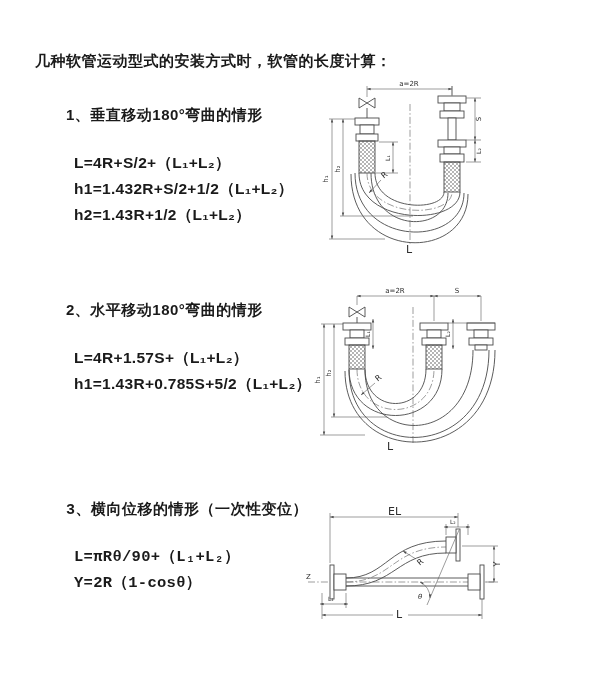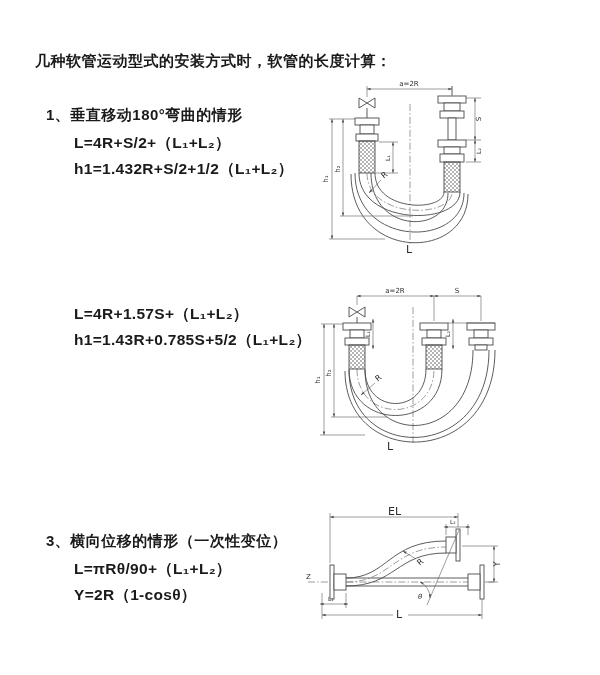--- a/index.html
+++ b/index.html
@@ -4,22 +4,22 @@
 <style>
   html,body{margin:0;padding:0;}
   body{
     width:600px;height:675px;position:relative;background:#ffffff;
     font-family:"Liberation Sans","DejaVu Sans",sans-serif;color:#1a1a1a;overflow:hidden;
   }
   .title{
     position:absolute;left:35px;top:24px;font-size:15px;font-weight:700;letter-spacing:.5px;margin-top:28px;
   }
   .section{position:absolute;}
-  .heading{font-size:15px;font-weight:700;letter-spacing:.5px;height:24px;}
-  .formulas{padding-left:28px;margin-top:0;}
+  .heading{font-size:15px;font-weight:700;letter-spacing:.5px;height:24px;margin-left:20px;}
+  .formulas{padding-left:28px;margin-top:20px;}
   .formula{font-size:15.5px;font-weight:700;height:26px;line-height:26px;letter-spacing:.3px;}
   .diagram{position:absolute;}
   
   svg{display:block;}
   .dl{stroke:#4a4a4a;stroke-width:0.9;fill:none;}
   .thin{stroke:#5a5a5a;stroke-width:0.6;fill:none;}
   .dd{stroke-dasharray:7 2.2 1.5 2.2;}
   .fit{fill:#ffffff;stroke:#4a4a4a;stroke-width:0.9;}
   .lbl{font-family:"DejaVu Sans",sans-serif;fill:#2e2e2e;font-size:7px;}
   .lbl-big{font-family:"DejaVu Sans",sans-serif;fill:#2e2e2e;font-size:11px;}
@@ -29,31 +29,33 @@
 </head>
 <body>
 
 <div class="title">几种软管运动型式的安装方式时，软管的长度计算：</div>
 
 <div class="section" style="left:46px;top:106px;">
   <div class="heading">1、垂直移动180°弯曲的情形</div>
   <div class="formulas">
     <div class="formula">L=4R+S/2+（L₁+L₂）</div>
     <div class="formula">h1=1.432R+S/2+1/2（L₁+L₂）</div>
+    <div class="formula">h2=1.43R+1/2（L₁+L₂）</div>
   </div>
 </div>
 
 <div class="section" style="left:46px;top:301px;">
+  <div class="heading">2、水平移动180°弯曲的情形</div>
   <div class="formulas">
     <div class="formula">L=4R+1.57S+（L₁+L₂）</div>
     <div class="formula">h1=1.43R+0.785S+5/2（L₁+L₂）</div>
   </div>
 </div>
 
-<div class="section" style="left:46px;top:532px;">
+<div class="section" style="left:46px;top:500px;font-family:Liberation Mono, monospace;">
   <div class="heading">3、横向位移的情形（一次性变位）</div>
   <div class="formulas">
     <div class="formula">L=πRθ/90+（L₁+L₂）</div>
     <div class="formula">Y=2R（1-cosθ）</div>
   </div>
 </div>
 
 <div class="diagram" style="left:305px;top:76px;">
 <svg width="285" height="180" viewBox="0 0 285 180">
   <defs>

